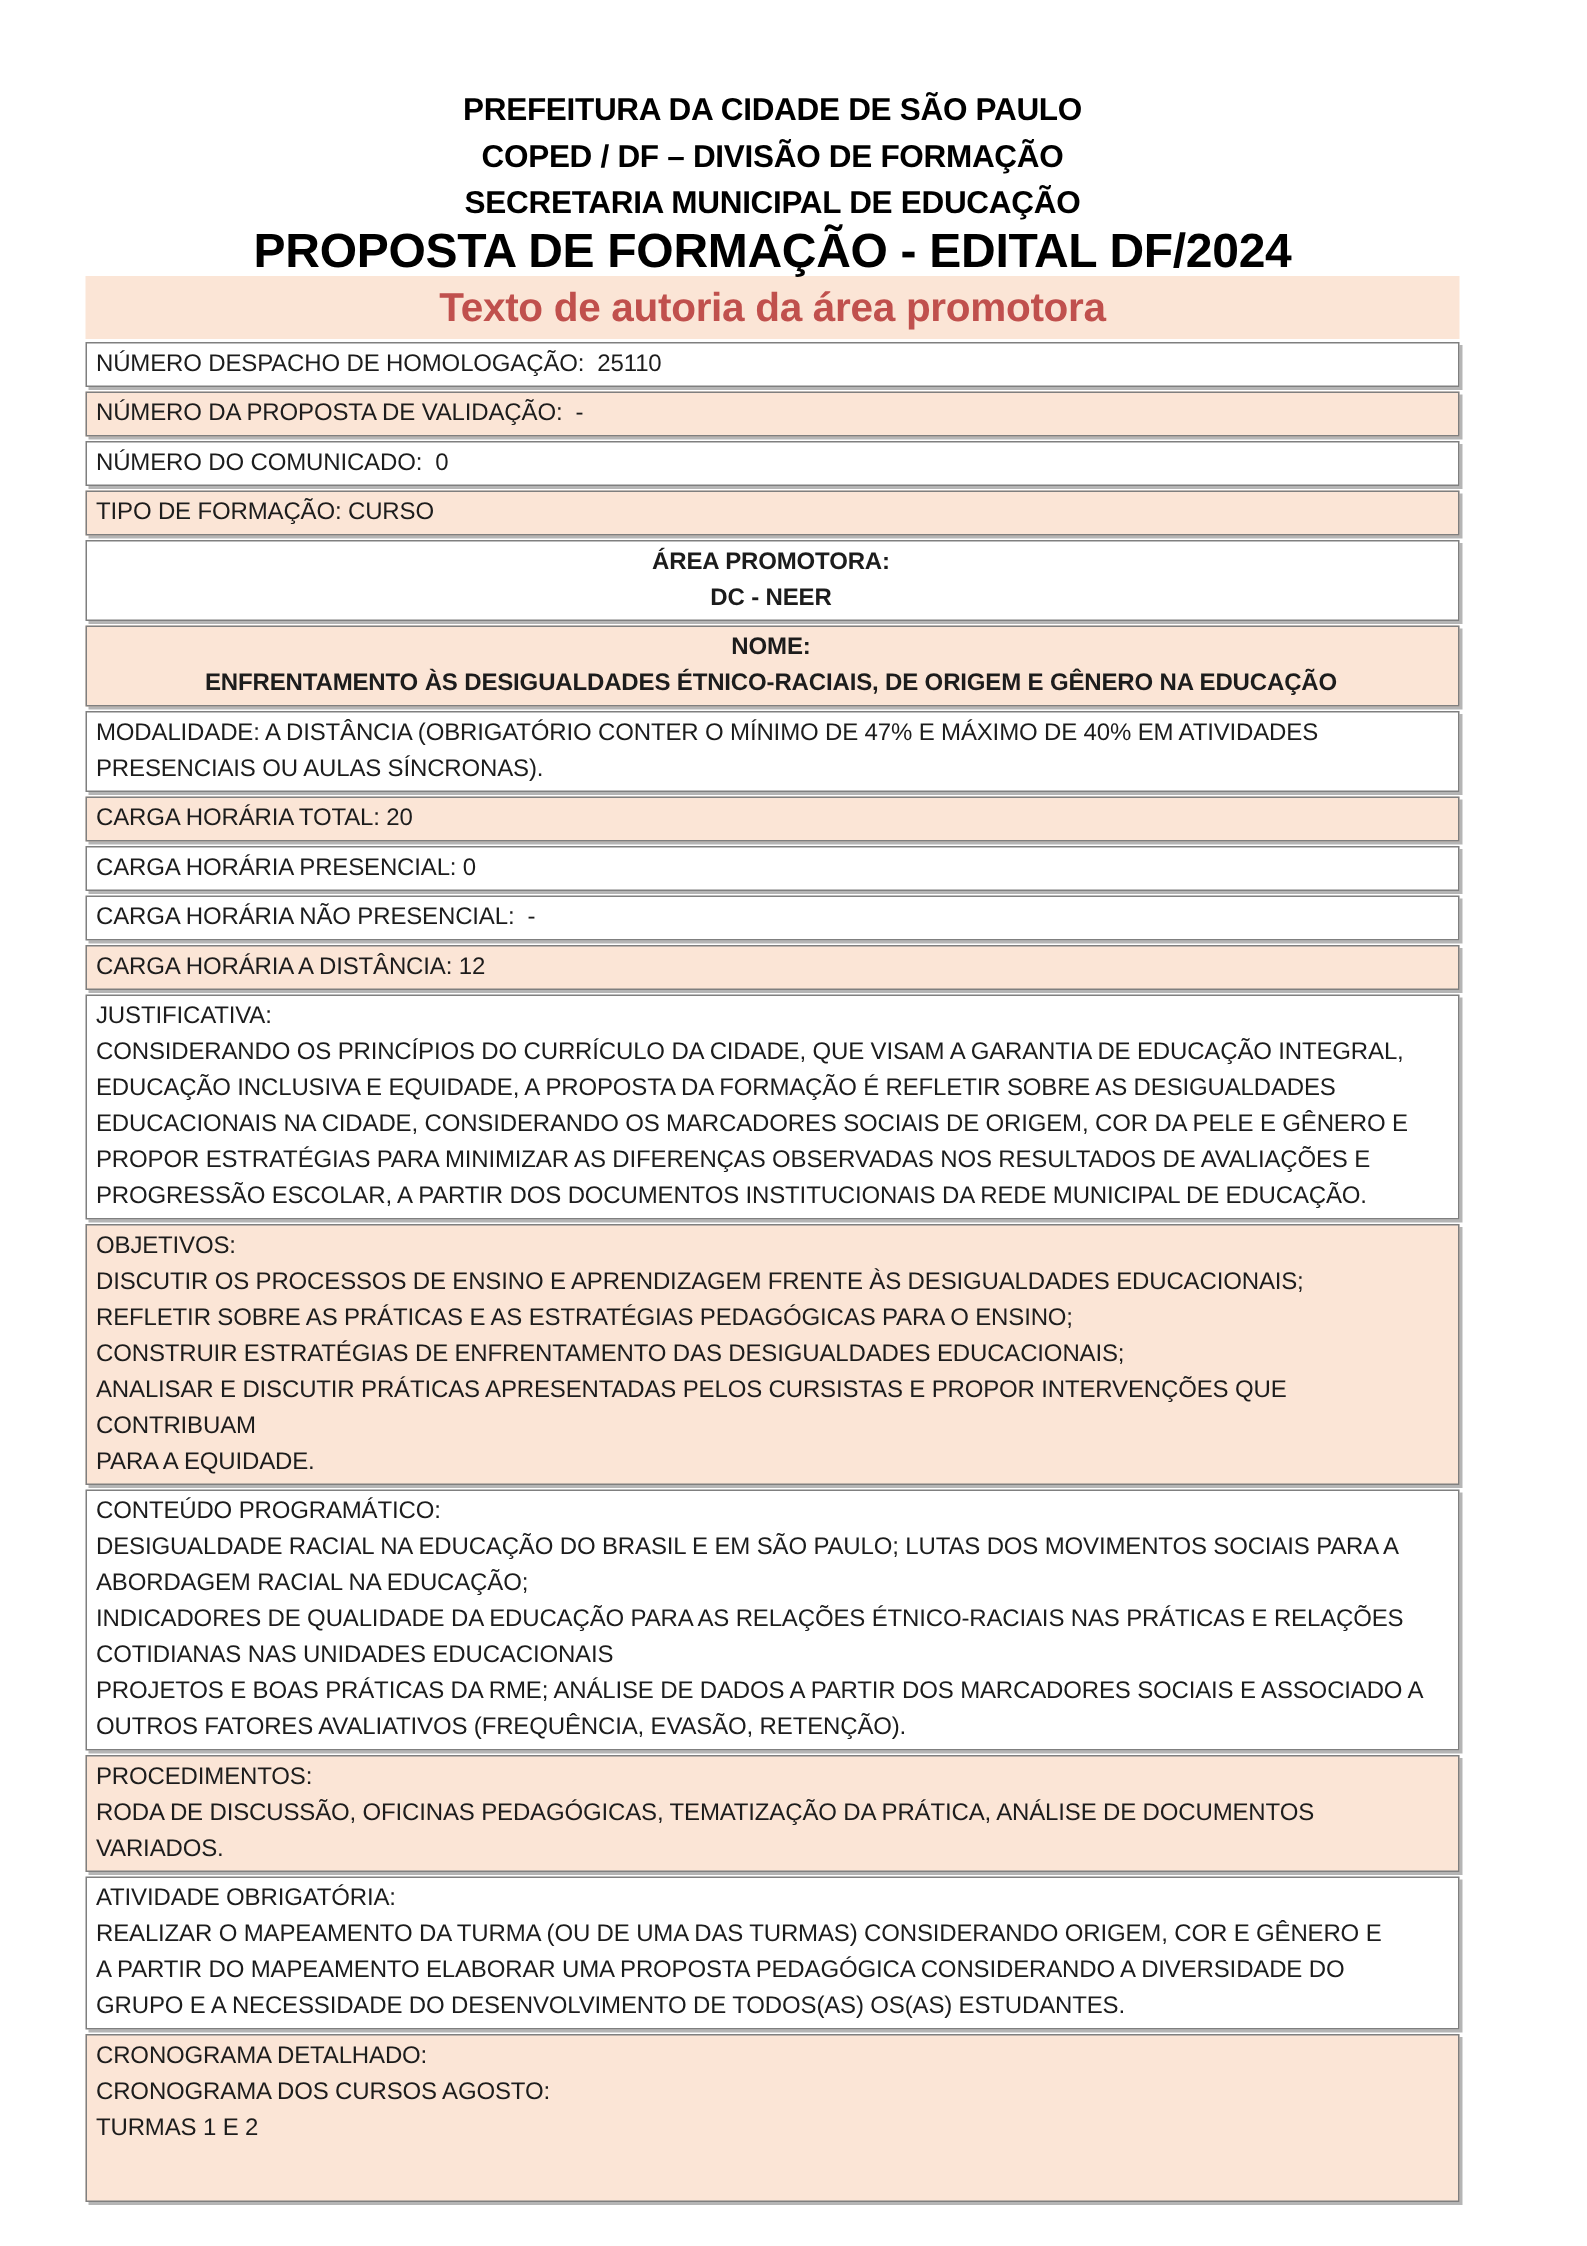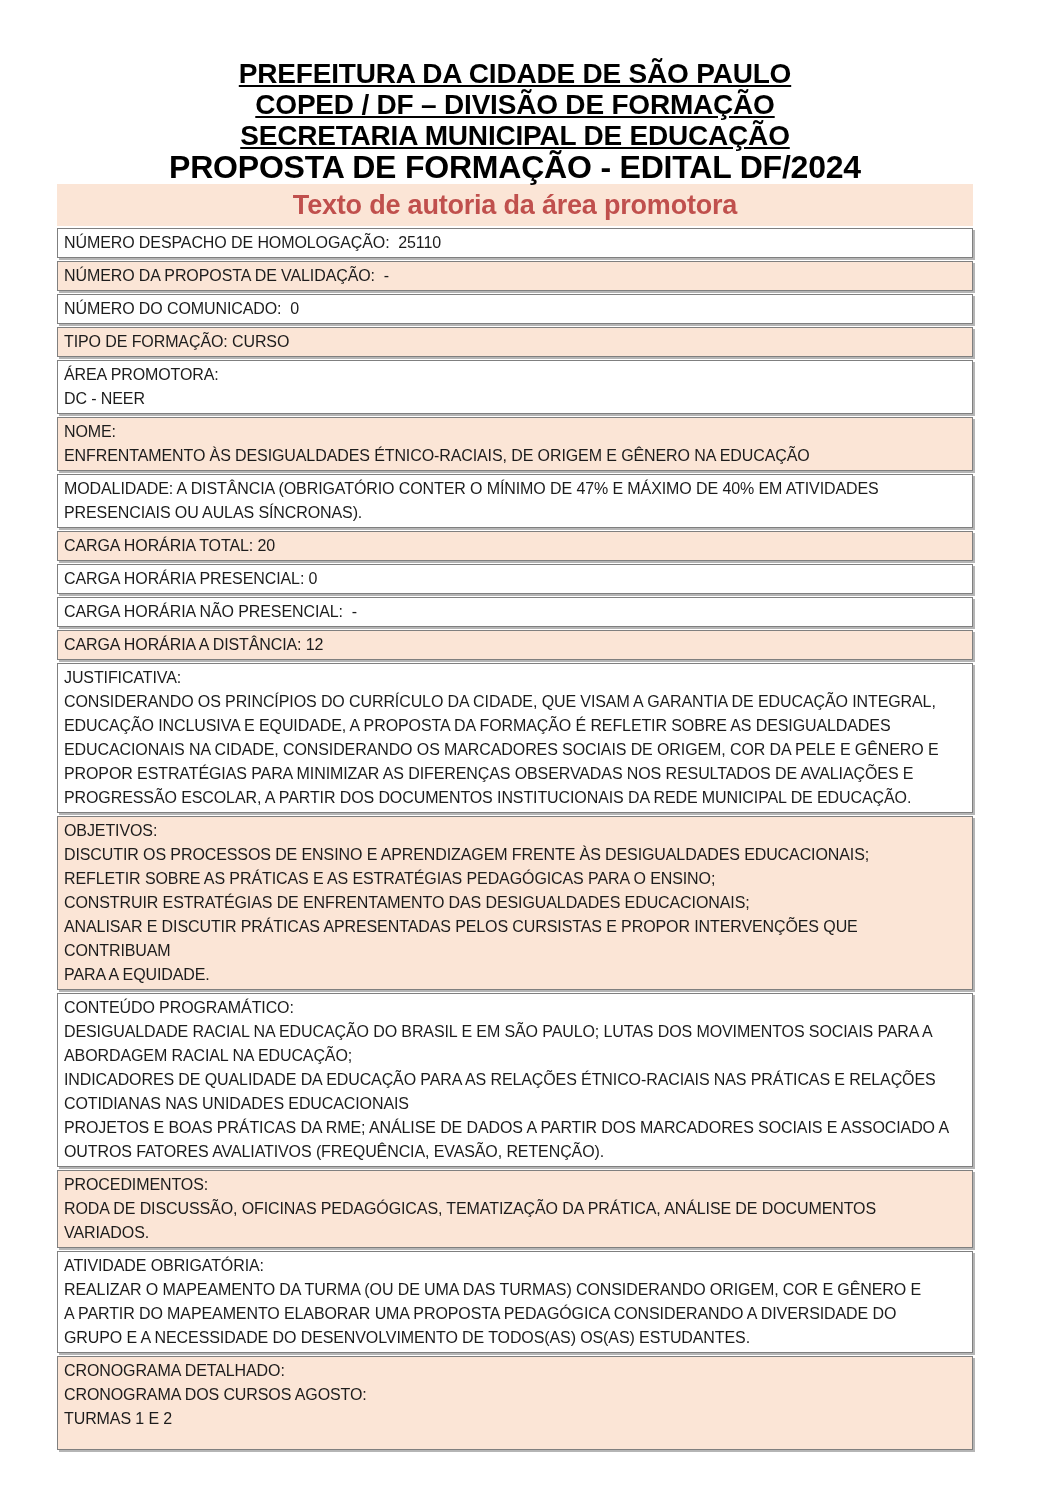--- a/index.html
+++ b/index.html
@@ -12,21 +12,21 @@
   html,body{margin:0;padding:0;}
   body{
     width:1058px;height:1497px;background:#ffffff;overflow:hidden;
     font-family:"Liberation Sans","DejaVu Sans",sans-serif;
     -webkit-font-smoothing:antialiased;
   }
   .content{
     margin-left:57px;width:916px;padding-top:58px;box-sizing:border-box;
   }
   .doc-header{text-align:center;color:#000;font-weight:700;}
-  .hl{font-size:28px;line-height:31px;letter-spacing:-0.2px;text-decoration:underline;}
+  .hl{font-size:21px;line-height:31px;letter-spacing:-0.2px;}
   .hl-last{font-size:32px;line-height:33px;letter-spacing:-0.2px;}
   .banner{
     background:var(--peach);
     text-align:center;
     padding:4px 0;
     margin-bottom:2px;
   }
   .banner span{
     color:var(--banner_text);
     font-weight:700;
@@ -41,22 +41,22 @@
     color:var(--text);
     font-size:16px;
     line-height:24px;
     letter-spacing:-0.1px;
     padding:2px 8px 2px 6px;
     margin-bottom:3px;
     white-space:pre-wrap;
     overflow-wrap:break-word;
   }
   .row.peach{background:var(--peach);}
-  .row.bold{font-weight:400;}
-  #rows .row:last-child{padding-bottom:18px;}
+  .row.bold{font-weight:700;text-align:center;}
+  #rows .row:last-child{padding-bottom:36px;}
 </style>
 </head>
 <body>
 
 <div class="content">
   <div class="doc-header">
     <div class="hl">PREFEITURA DA CIDADE DE SÃO PAULO</div>
     <div class="hl">COPED / DF – DIVISÃO DE FORMAÇÃO</div>
     <div class="hl">SECRETARIA MUNICIPAL DE EDUCAÇÃO</div>
     <div class="hl-last">PROPOSTA DE FORMAÇÃO - EDITAL DF/2024</div>

